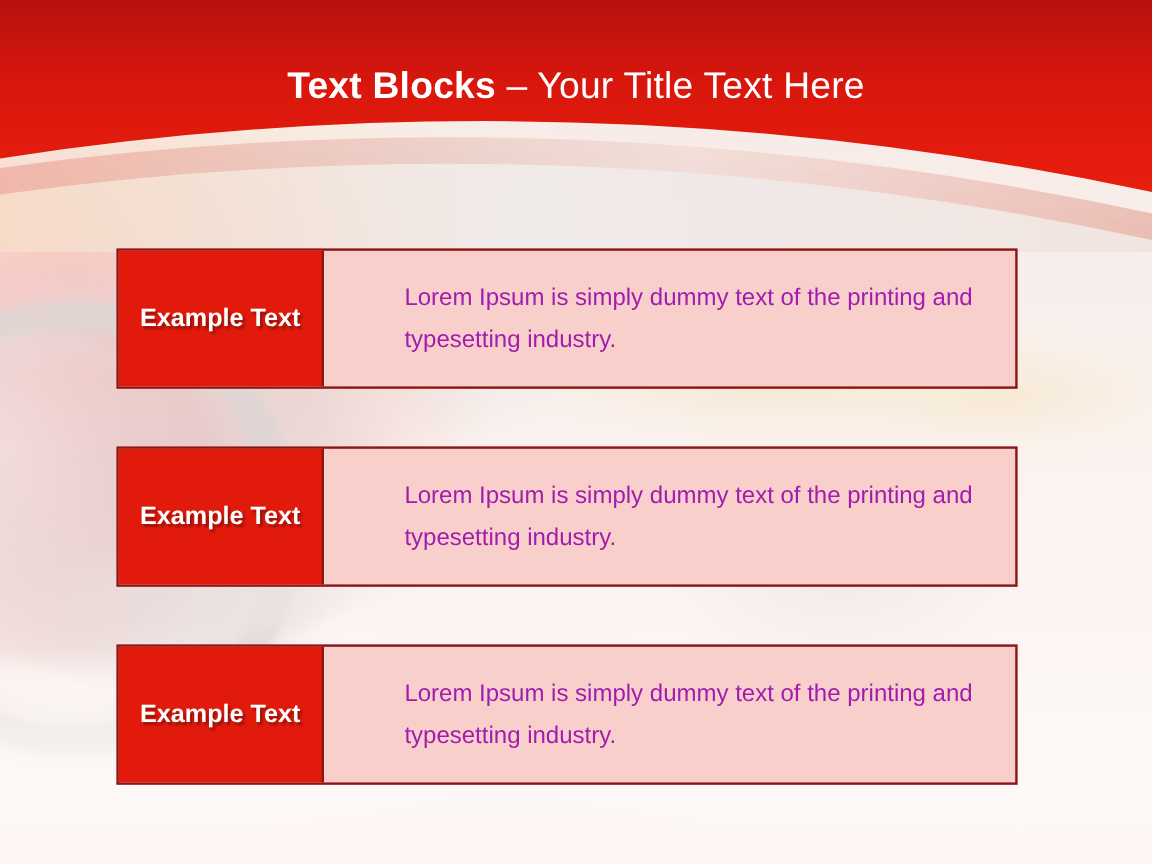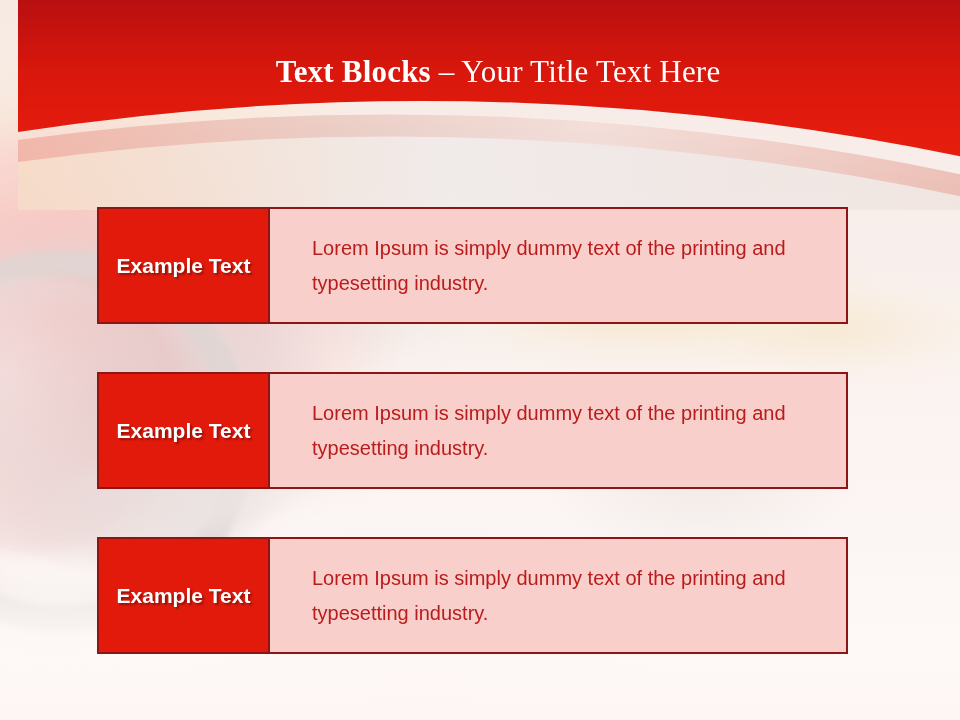--- a/index.html
+++ b/index.html
@@ -83,25 +83,24 @@
     left: 0;
     bottom: 0;
     width: 100%;
     height: 180px;
     background: linear-gradient(180deg, rgba(253,246,244,0) 0%, rgba(254,249,247,0.85) 55%, #fdf6f4 100%);
   }
 
   
   .header {
     position: absolute;
-    left: 18px;
+    left: 0;
     top: 0;
     width: 869px;
     height: 210px;
-    font-family: Liberation Serif, serif;
   }
   .header svg { display: block; }
   .title {
     position: absolute;
     left: 0;
     top: 52px;
     width: 960px;
     text-align: center;
     color: #ffffff;
     font-size: 31px;
@@ -143,22 +142,22 @@
     font-weight: bold;
     font-size: 21px;
     line-height: 33px;
     text-shadow: 2px 2px 2px rgba(90,12,8,0.55);
     box-sizing: border-box;
   }
   .block-body {
     flex: 1 1 auto;
     display: flex;
     align-items: center;
-    padding: 0 28px 0 42px;
-    color: #b91c1c;
+    padding: 0 28px 0 67px;
+    color: #a21caf;
     font-size: 20px;
     line-height: 35px;
     box-sizing: border-box;
   }
 </style>
 </head>
 <body>
 
 <div id="slide">
 

